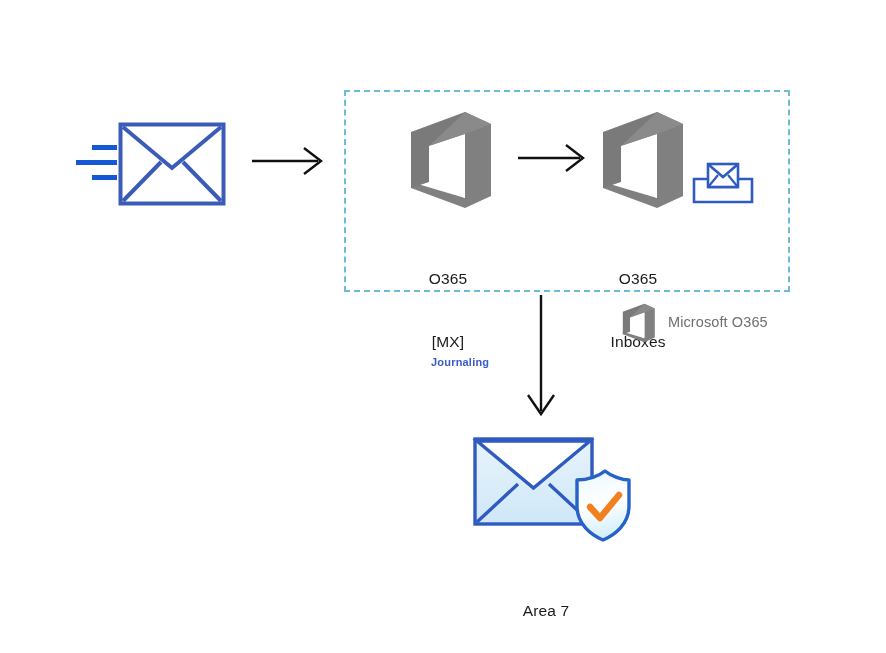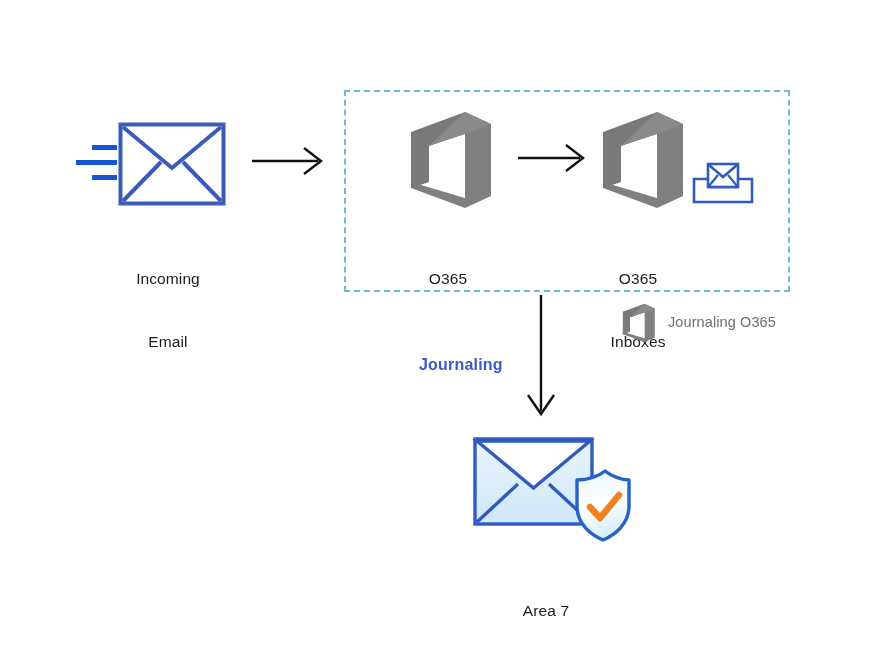--- a/index.html
+++ b/index.html
@@ -28,24 +28,25 @@
     line-height: 21px;
     white-space: pre;
     letter-spacing: 0.1px;
   }
   .label-line {
     display: block;
   }
   .journal-label {
     position: absolute;
     color: #3a5bc7;
-    font-size: 16px;
+    font-size: 11px;
     font-weight: bold;
     letter-spacing: 0.2px;
     white-space: nowrap;
+    margin-left: 12px;
   }
   .legend-label {
     position: absolute;
     color: #6f6f6f;
     font-size: 14.5px;
     white-space: nowrap;
     letter-spacing: 0.1px;
   }
   .dashed-zone {
     position: absolute;
@@ -71,43 +72,40 @@
   </div>
 
   <div class="node" style="left:118px; top:122px;">
     <svg width="108" height="84" viewBox="0 0 108 84">
       <rect x="2.5" y="2.5" width="103" height="79" fill="#ffffff" stroke="#3a5cb8" stroke-width="4"></rect>
       <path d="M 5 5 L 54 46 L 103 5" fill="none" stroke="#3a5cb8" stroke-width="4" stroke-linejoin="miter"></path>
       <path d="M 5 79 L 43 40 M 103 79 L 65 40" fill="none" stroke="#3a5cb8" stroke-width="4"></path>
     </svg>
   </div>
 
-  <div class="label" style="left:88px; top:226px; width:160px;">
-    <span class="label-line">Incoming</span>
-    <span class="label-line">Email</span>
-  </div>
 
   <div class="node" style="left:252px; top:145px;">
     <svg width="72" height="32" viewBox="0 0 72 32">
       <line x1="0" y1="16" x2="66" y2="16" stroke="#111111" stroke-width="2.4"></line>
       <path d="M 52 3 L 69 16 L 52 29" fill="none" stroke="#111111" stroke-width="2.4" stroke-linejoin="miter" stroke-linecap="butt"></path>
     </svg>
   </div>
 
   <div class="node" style="left:405px; top:110px;">
     <svg width="88" height="100" viewBox="0 0 88 100">
       <path d="M 60 2 L 86 14 L 86 86 L 60 98 L 6 78 L 6 72 L 60 88 Z" fill="#808080"></path>
       <path d="M 60 2 L 6 22 L 6 78 L 24 72 L 24 36 L 60 24 Z" fill="#7a7a7a"></path>
       <path d="M 60 24 L 24 36 L 24 72 L 60 88 Z" fill="#ffffff"></path>
       <path d="M 60 2 L 86 14 L 60 24 L 24 36 Z" fill="#8a8a8a"></path>
     </svg>
   </div>
 
   <div class="label" style="left:383px; top:226px; width:130px;">
     <span class="label-line">O365</span>
+    <span class="label-line">[MX]</span>
   </div>
 
   <div class="node" style="left:518px; top:142px;">
     <svg width="68" height="32" viewBox="0 0 68 32">
       <line x1="0" y1="16" x2="62" y2="16" stroke="#111111" stroke-width="2.4"></line>
       <path d="M 48 3 L 65 16 L 48 29" fill="none" stroke="#111111" stroke-width="2.4" stroke-linejoin="miter" stroke-linecap="butt"></path>
     </svg>
   </div>
 
   <div class="node" style="left:597px; top:110px;">
@@ -136,21 +134,21 @@
   </div>
 
   <div class="node" style="left:620px; top:303px;">
     <svg width="36" height="40" viewBox="0 0 88 100">
       <path d="M 60 2 L 86 14 L 86 86 L 60 98 L 6 78 L 6 72 L 60 88 Z" fill="#808080"></path>
       <path d="M 60 2 L 6 22 L 6 78 L 24 72 L 24 36 L 60 24 Z" fill="#7a7a7a"></path>
       <path d="M 60 24 L 24 36 L 24 72 L 60 88 Z" fill="#ffffff"></path>
       <path d="M 60 2 L 86 14 L 60 24 L 24 36 Z" fill="#8a8a8a"></path>
     </svg>
   </div>
-  <div class="legend-label" style="left:668px; top:314px;">Journaling O365</div>
+  <div class="legend-label" style="left:668px; top:314px;">Microsoft O365</div>
 
   <div class="node" style="left:524px; top:295px;">
     <svg width="34" height="122" viewBox="0 0 34 122">
       <line x1="17" y1="0" x2="17" y2="116" stroke="#111111" stroke-width="2.4"></line>
       <path d="M 4 100 L 17 119 L 30 100" fill="none" stroke="#111111" stroke-width="2.4" stroke-linejoin="miter" stroke-linecap="butt"></path>
     </svg>
   </div>
 
   <div class="journal-label" style="left:419px; top:356px;">Journaling</div>
 

